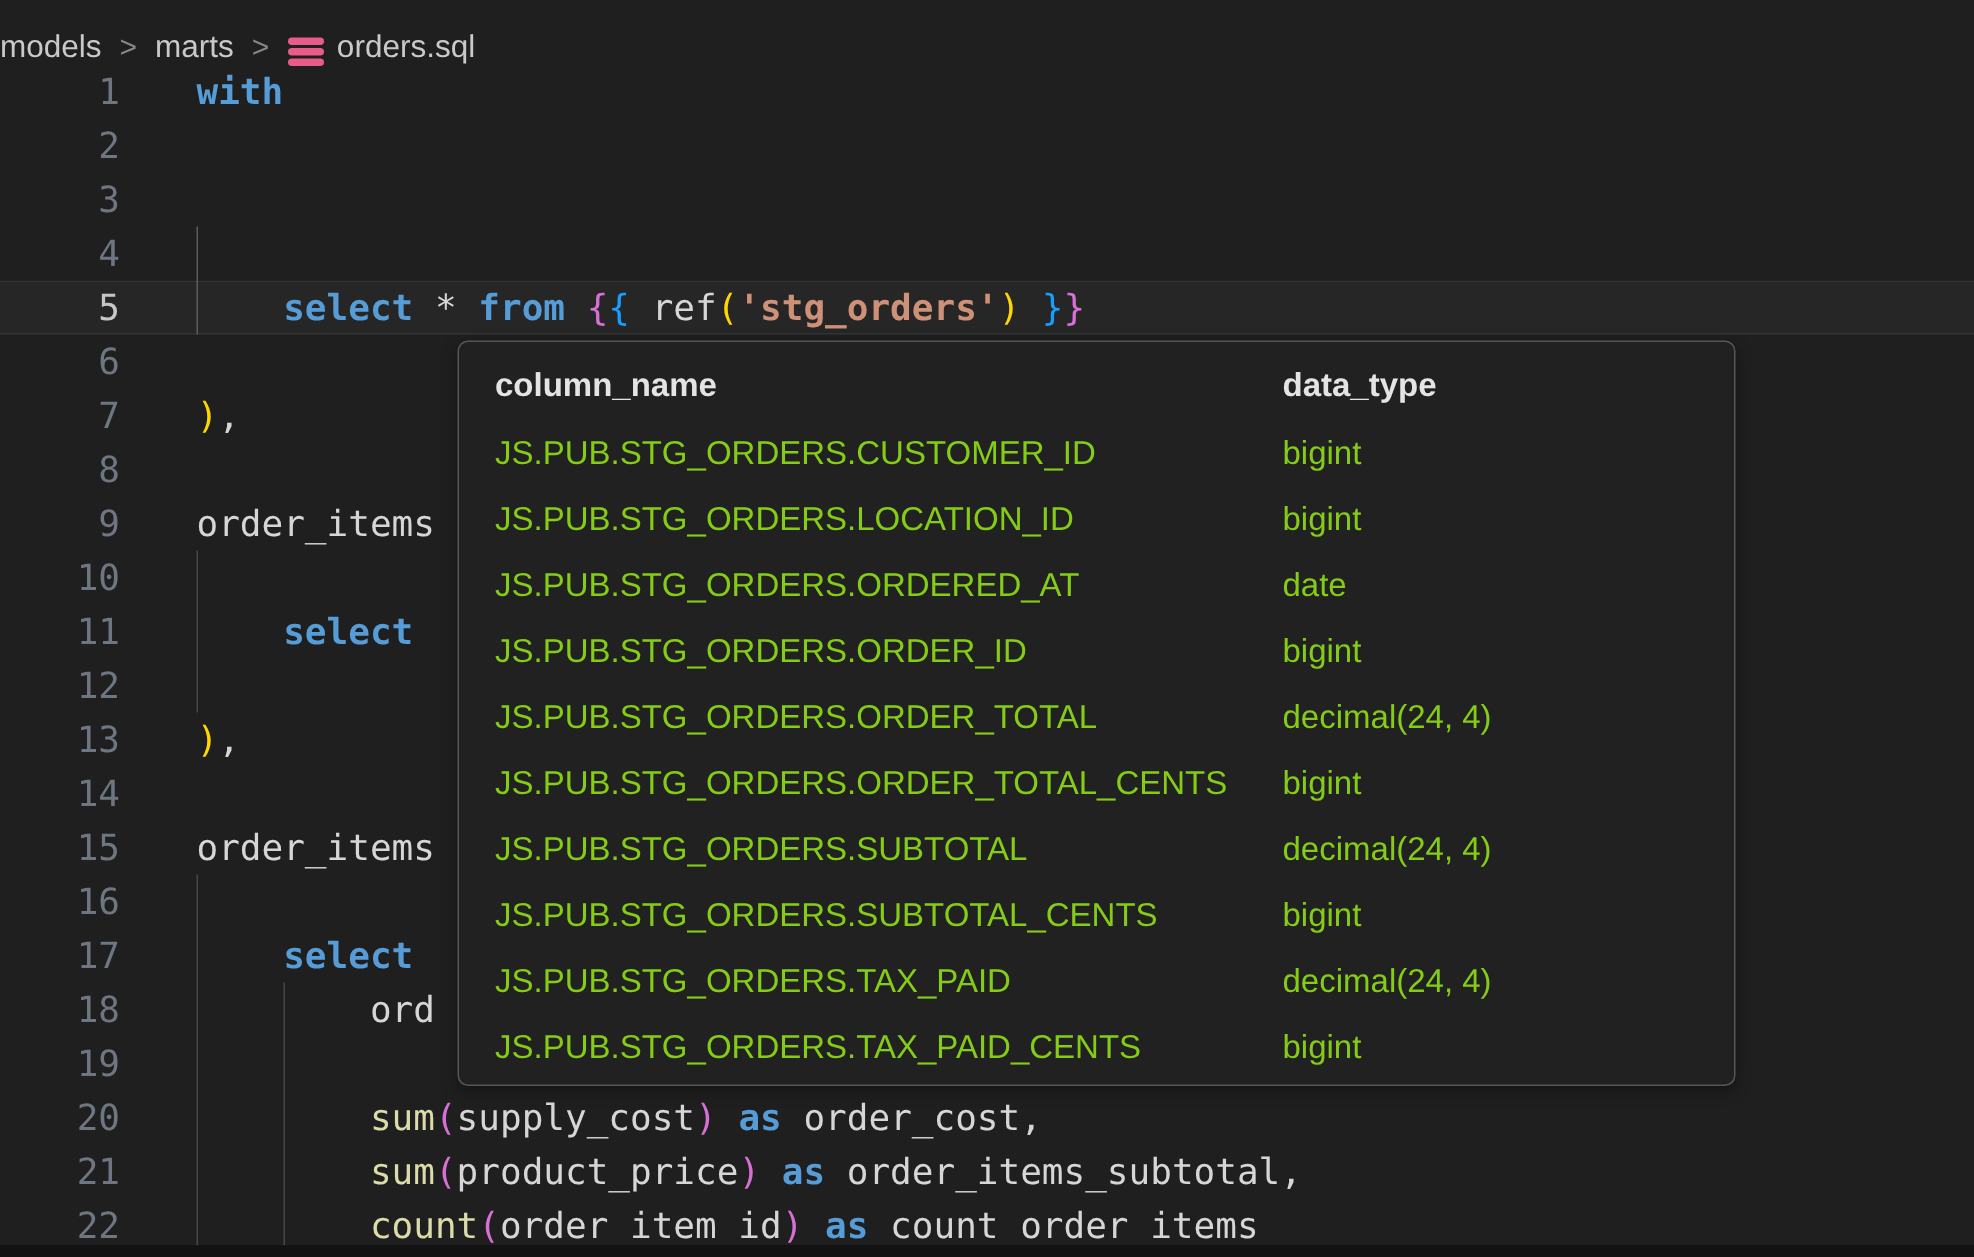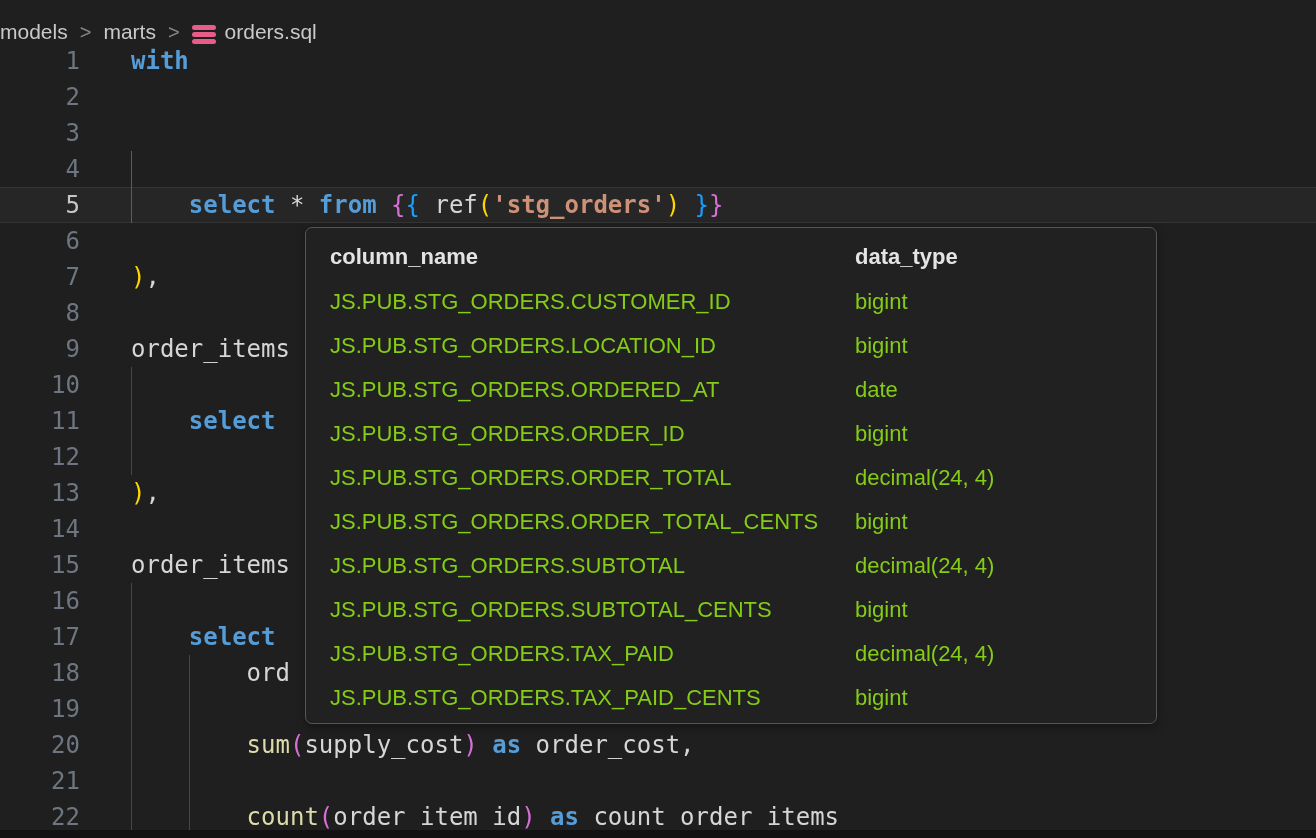--- a/index.html
+++ b/index.html
@@ -109,21 +109,21 @@
       <div class="line"><span class="num">11</span><span class="code"><span class="tk-txt">    </span><span class="tk-kw">select</span></span></div>
       <div class="line"><span class="num">12</span><span class="code"></span></div>
       <div class="line"><span class="num">13</span><span class="code"><span class="tk-b1">)</span><span class="tk-txt">,</span></span></div>
       <div class="line"><span class="num">14</span><span class="code"></span></div>
       <div class="line"><span class="num">15</span><span class="code"><span class="tk-txt">order_items</span></span></div>
       <div class="line"><span class="num">16</span><span class="code"></span></div>
       <div class="line"><span class="num">17</span><span class="code"><span class="tk-txt">    </span><span class="tk-kw">select</span></span></div>
       <div class="line"><span class="num">18</span><span class="code"><span class="tk-txt">        ord</span></span></div>
       <div class="line"><span class="num">19</span><span class="code"></span></div>
       <div class="line"><span class="num">20</span><span class="code"><span class="tk-txt">        </span><span class="tk-fn">sum</span><span class="tk-b2">(</span><span class="tk-txt">supply_cost</span><span class="tk-b2">)</span><span class="tk-txt"> </span><span class="tk-kw">as</span><span class="tk-txt"> order_cost,</span></span></div>
-      <div class="line"><span class="num">21</span></div>
+      <div class="line"><span class="num">21</span><span class="code"><span class="tk-txt">        </span><span class="tk-fn">sum</span><span class="tk-b2">(</span><span class="tk-txt">product_price</span><span class="tk-b2">)</span><span class="tk-txt"> </span><span class="tk-kw">as</span><span class="tk-txt"> order_items_subtotal,</span></span></div>
       <div class="line"><span class="num">22</span><span class="code"><span class="tk-txt">        </span><span class="tk-fn">count</span><span class="tk-b2">(</span><span class="tk-txt">order_item_id</span><span class="tk-b2">)</span><span class="tk-txt"> </span><span class="tk-kw">as</span><span class="tk-txt"> count_order_items</span></span></div>
     </div>
 
   <div class="guide g1 active"></div>
   <div class="guide g2"></div>
   <div class="guide g3"></div>
   <div class="guide g4"></div>
 
   <div class="popup">
     <div class="popup-grid-row header">

